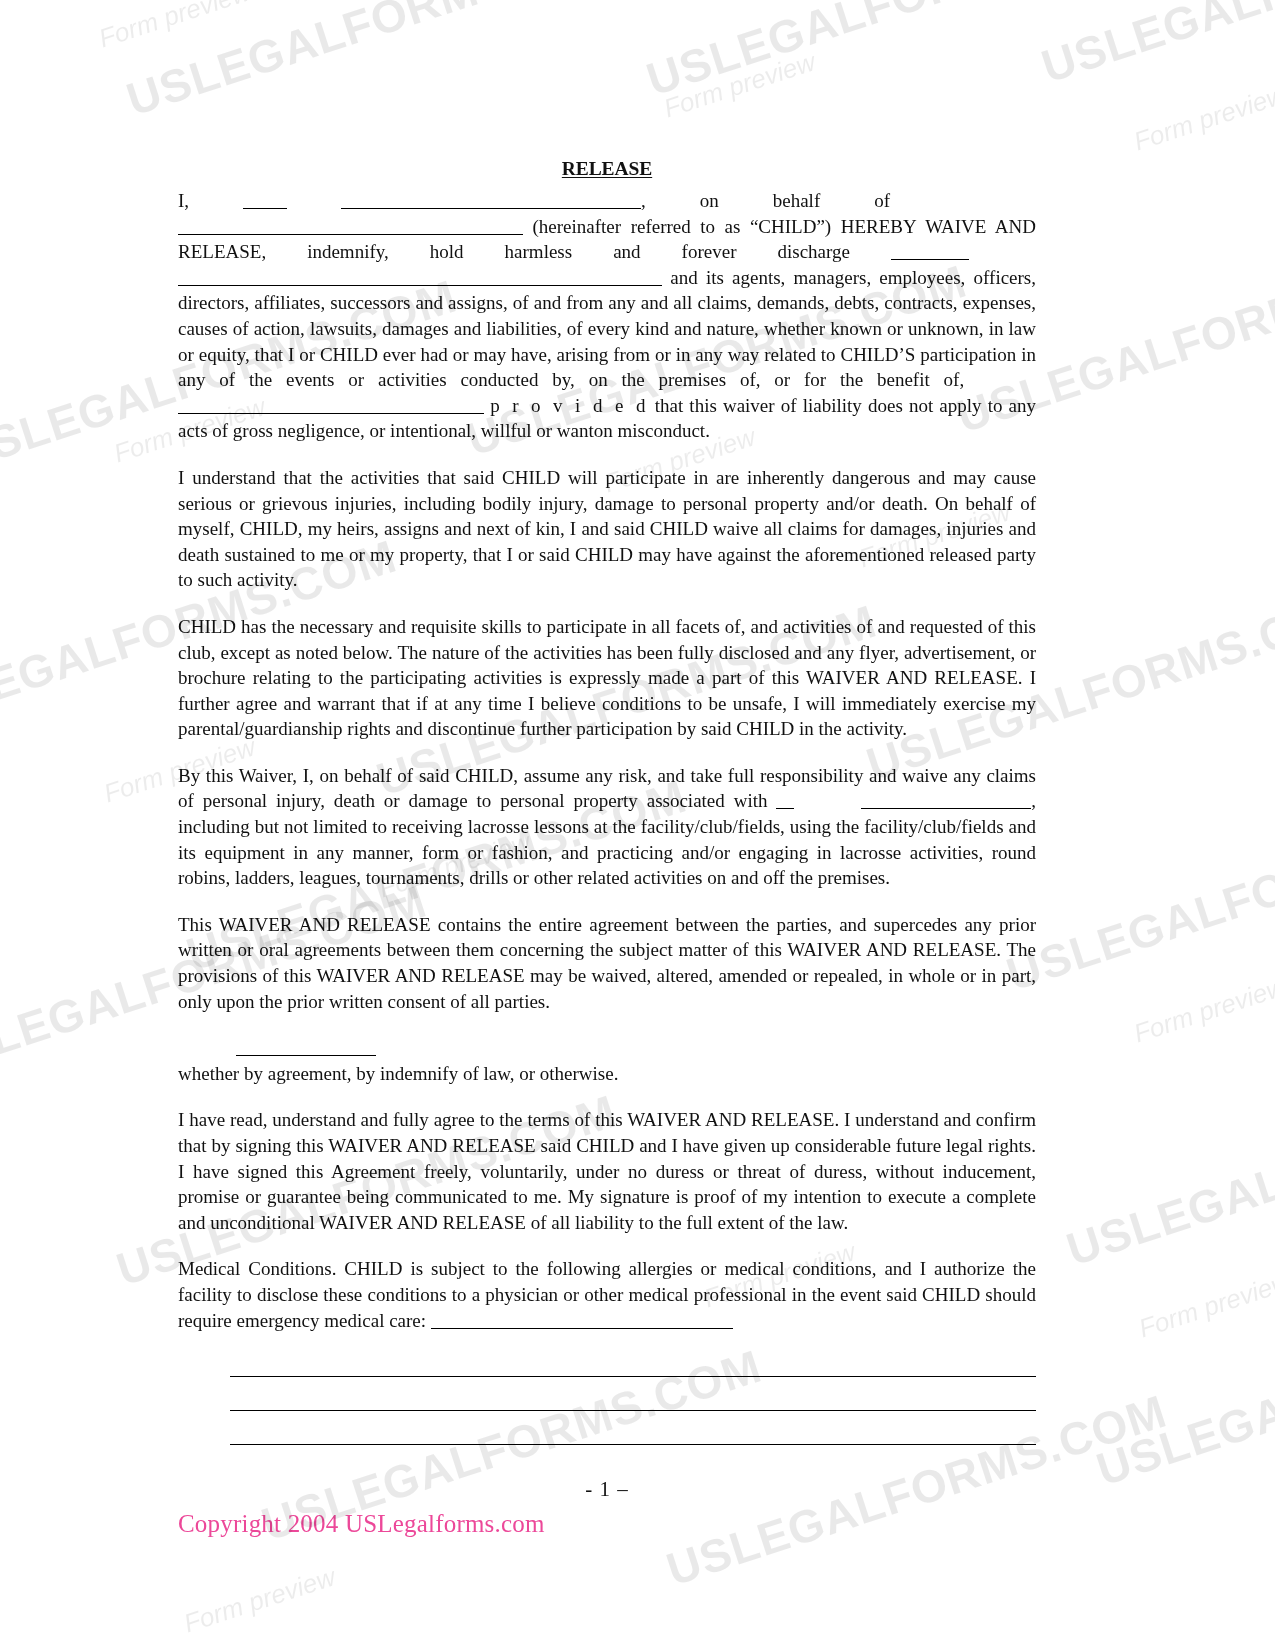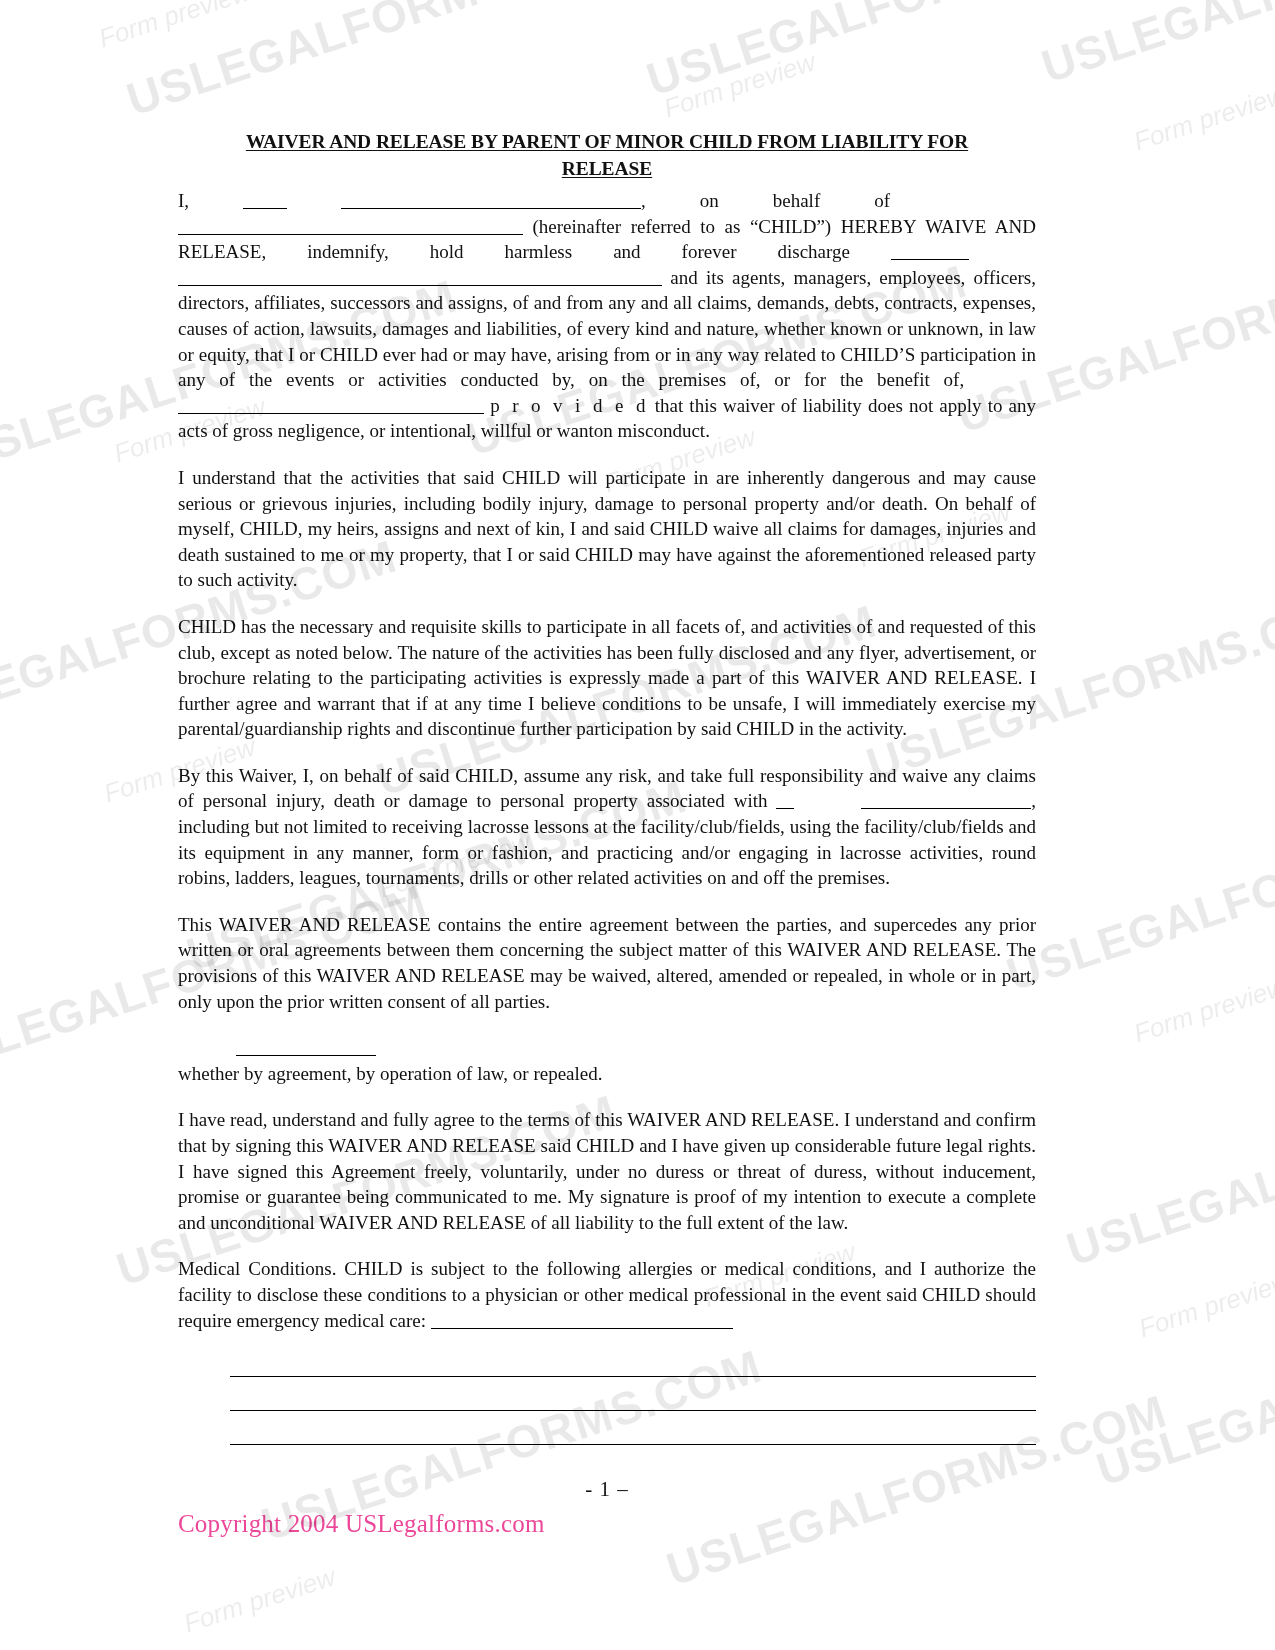--- a/index.html
+++ b/index.html
@@ -129,35 +129,35 @@
     letter-spacing: 0.2px;
   }
 </style>
 </head>
 <body>
 
 <div id="page">
   <div id="doc">
 
     <h1 class="title">
-      <span>WAIVER AND RELEASE BY PARENT OF MINOR CHILD FROM LIABILITY FOR</span><br>
+      <br>
       <span>RELEASE</span>
     </h1>
 
     <p class="para"><span>I,</span> <span class="blank b-xs"></span> <span class="blank b-xl"></span><span>, on behalf of</span> <span class="gap-lg"></span><span class="blank b-mid"></span> <span>(hereinafter referred to as “CHILD”) HEREBY WAIVE AND RELEASE, indemnify, hold harmless and forever discharge</span> <span class="blank b-sm"></span> <span class="gap-sm"></span><span class="blank b-huge"></span> <span>and its agents, managers, employees, officers, directors, affiliates, successors and assigns, of and from any and all claims, demands, debts, contracts, expenses, causes of action, lawsuits, damages and liabilities, of every kind and nature, whether known or unknown, in law or equity, that I or CHILD ever had or may have, arising from or in any way related to CHILD’S participation in any of the events or activities conducted by, on the premises of, or for the benefit of,</span> <span class="gap-md"></span><span class="blank b-xxl"></span> <span class="spaced">p r o v i d e d</span> <span>that this waiver of liability does not apply to any acts of gross negligence, or intentional, willful or wanton misconduct.</span></p>
 
     <p class="para">I understand that the activities that said CHILD will participate in are inherently dangerous and may cause serious or grievous injuries, including bodily injury, damage to personal property and/or death.  On behalf of myself, CHILD, my heirs, assigns and next of kin, I and said CHILD waive all claims for damages, injuries and death sustained to me or my property, that I or said CHILD may have against the aforementioned released party to such activity.</p>
 
     <p class="para">CHILD has the necessary and requisite skills to participate in all facets of, and activities of and requested of this club, except as noted below. The nature of the activities has been fully disclosed and any flyer, advertisement, or brochure relating to the participating activities is expressly made a part of this WAIVER AND RELEASE.  I further agree and warrant that if at any time I believe conditions to be unsafe, I will immediately exercise my parental/guardianship rights and discontinue further participation by said CHILD in the activity.</p>
 
     <p class="para"><span>By this Waiver, I, on behalf of said CHILD, assume any risk, and take full responsibility and waive any claims of personal injury, death or damage to personal property associated with</span> <span class="blank b-xs" style="width:18px"></span> <span class="gap-md"></span><span class="blank b-md"></span><span>,</span> <span>including but not limited to receiving lacrosse lessons at the facility/club/fields, using the facility/club/fields and its equipment in any manner, form or fashion, and practicing and/or engaging  in lacrosse activities, round robins, ladders, leagues, tournaments, drills or other related activities on and off the premises.</span></p>
 
     <p class="para">This WAIVER AND RELEASE contains the entire agreement between the parties, and supercedes any prior written or oral agreements between them concerning the subject matter of this WAIVER AND RELEASE.  The provisions of this WAIVER AND RELEASE may   be   waived,   altered,   amended   or repealed, in whole or in part, only upon the prior written consent of all parties.</p>
 
-    <p class="para"> <span class="gap-md"></span><span class="blank b-sig"></span><br><span>whether by agreement, by operation of law, or repealed.</span></p>
+    <p class="para"> <span class="gap-md"></span><span class="blank b-sig"></span><br><span>whether by agreement, by indemnify of law, or otherwise.</span></p>
 
     <p class="para">I have read, understand and fully agree to the terms of this WAIVER AND RELEASE.  I understand and confirm that by signing this WAIVER AND RELEASE said CHILD and I have given up considerable future legal rights. I have signed this Agreement freely, voluntarily, under no duress or threat of duress, without inducement, promise or guarantee being communicated to me.  My signature is proof of my intention to execute a complete and unconditional WAIVER AND RELEASE of all liability to the full extent of the law.</p>
 
     <p class="para tight"><span>Medical Conditions.  CHILD is subject to the following allergies or medical conditions, and I authorize the facility to disclose these conditions to a physician or other medical professional in the event said CHILD should require emergency medical care:</span> <span class="blank b-lg" style="width:302px"></span></p>
 
     <div class="rule-row">
         <div class="rule"></div>
       </div>
     <div class="rule-row">
         <div class="rule"></div>

